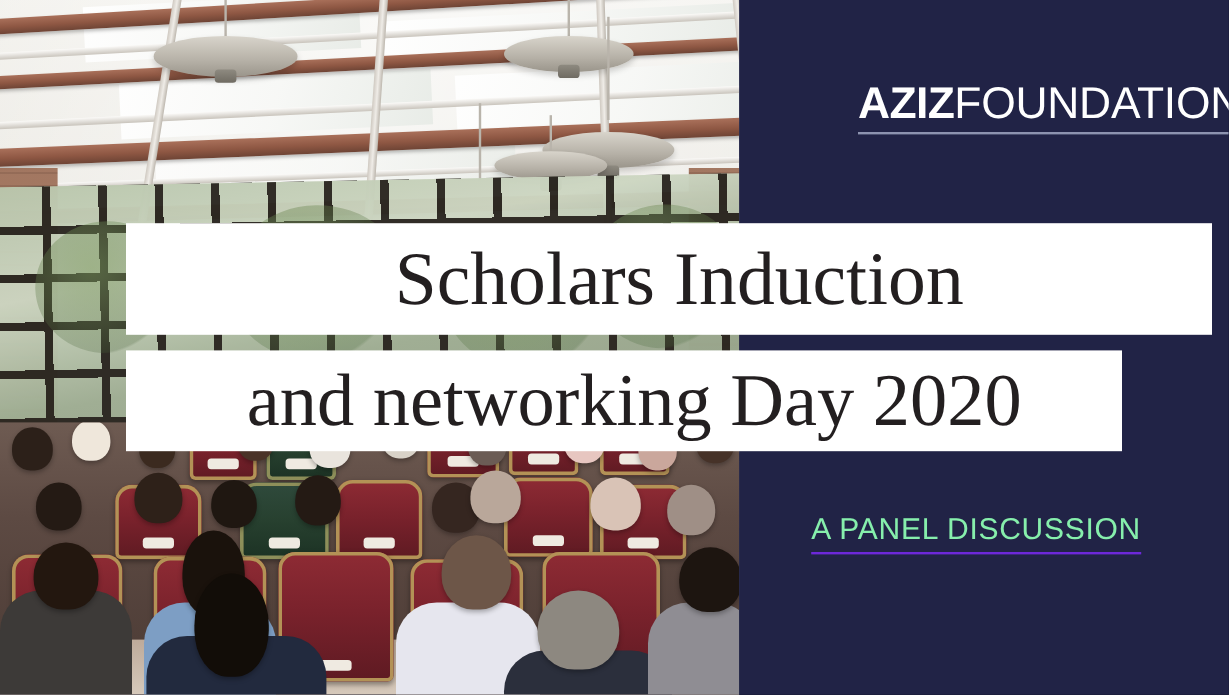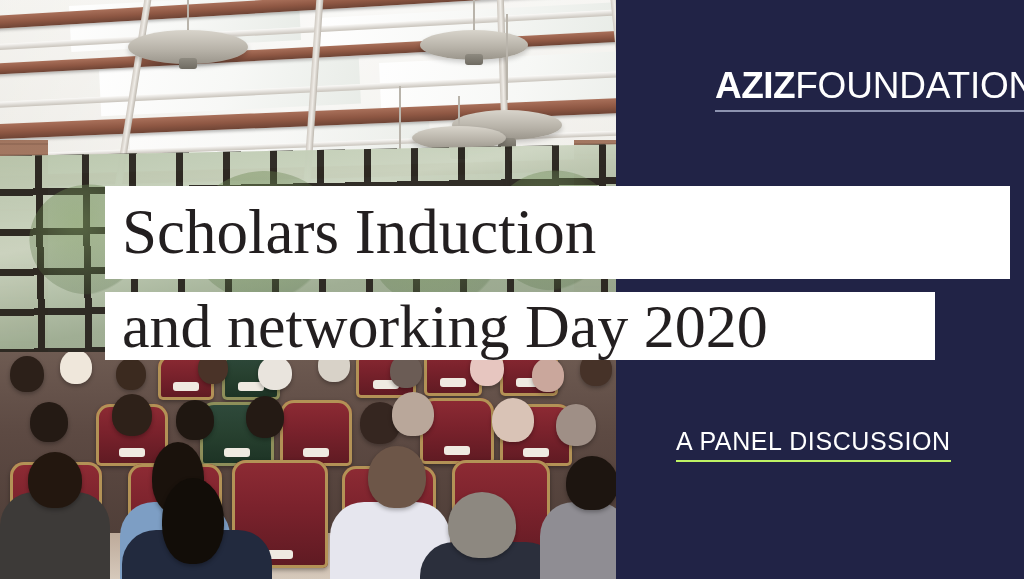--- a/index.html
+++ b/index.html
@@ -217,52 +217,53 @@
     white-space: nowrap;
   }
 
   
   .title-band {
     position: absolute;
     background: #ffffff;
     display: flex;
     align-items: center;
     overflow: hidden;
+    justify-content: center;
   }
   .title-band.band1 {
     left: 105px; top: 186px;
     width: 888px; height: 93px;
     padding-left: 17px;
   }
   .title-band.band2 {
     left: 105px; top: 292px;
-    width: 813px; height: 68px;
+    width: 813px; height: 84px;
     padding-left: 17px;
   }
   .title-text {
     font-family: "Liberation Serif", "DejaVu Serif", serif;
     color: #231f20;
     font-weight: 400;
     white-space: nowrap;
   }
   .title-band.band1 .title-text { font-size: 63px; line-height: 1; }
   .title-band.band2 .title-text { font-size: 62px; line-height: 1; }
 
   
   .subtitle {
     position: absolute;
     left: 676px;
     top: 427px;
-    color: #ffffff;
+    color: #86efac;
     font-size: 25px;
     font-weight: 300;
     letter-spacing: .6px;
     white-space: nowrap;
     padding-bottom: 4px;
-    border-bottom: 2px solid #bef264;
+    border-bottom: 2px solid #6d28d9;
     display: inline-block;
   }
 </style>
 </head>
 <body>
 
 <div class="poster">
 
   <div class="photo">
 

